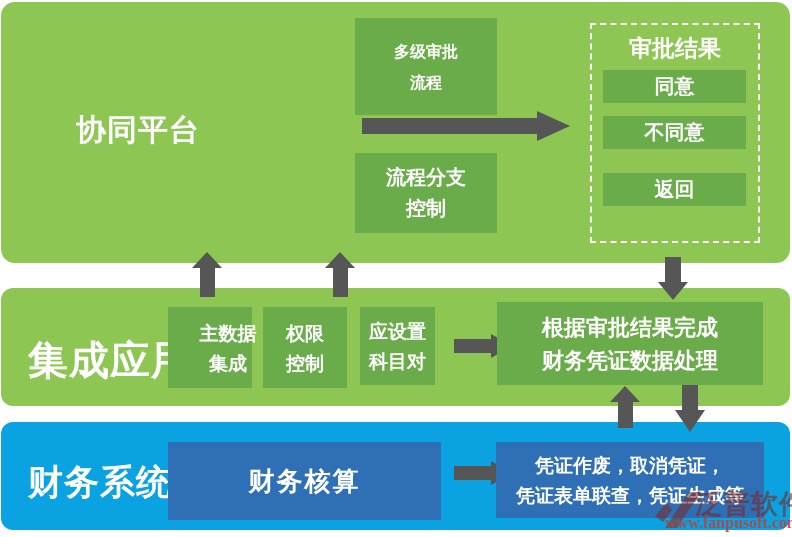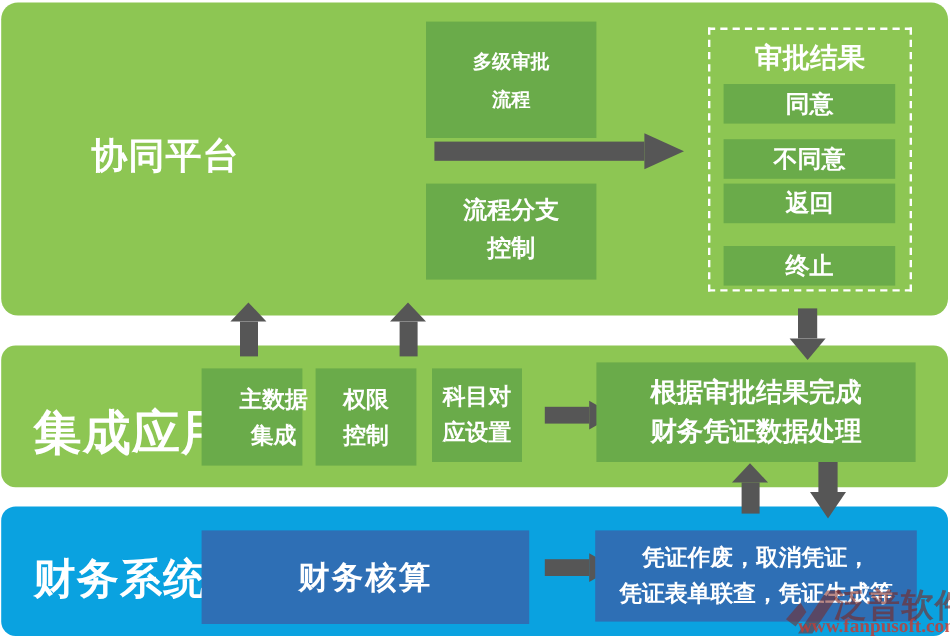--- a/index.html
+++ b/index.html
@@ -28,24 +28,24 @@
     color:#fff;font-size:23px;font-weight:bold;white-space:nowrap;
   }
   .gbox{
     position:absolute;background:var(--box-green,#6aab4a);color:#fff;
     display:flex;flex-direction:column;align-items:center;justify-content:center;
     text-align:center;font-weight:bold;box-sizing:border-box;white-space:nowrap;
   }
   .exp-item{left:11px;width:145px;height:34px;font-size:19px;}
   #exp-0{top:45px;} #exp-1{top:91px;} #exp-2{top:134px;} #exp-3{top:178px;}
   .apr-item{left:11px;width:143px;height:33px;font-size:20px;}
-  #apr-0{top:45px;} #apr-1{top:91px;} #apr-2{top:128px;text-align:center;} #apr-3{top:180px;}
+  #apr-0{top:45px;} #apr-1{top:91px;} #apr-2{top:148px;text-align:center;} #apr-3{top:180px;}
 
   #multi-box{left:355px;top:18px;width:142px;height:97px;font-size:16px;line-height:31px;}
-  #branch-box{left:355px;top:153px;width:142px;height:80px;font-size:20px;line-height:31px;font-family:Liberation Mono, monospace;}
+  #branch-box{left:355px;top:153px;width:142px;height:80px;font-size:20px;line-height:31px;}
   #md-box{left:168px;top:307px;width:84px;height:81px;font-size:19px;line-height:30px;padding-left:36px;}
   #perm-box{left:263px;top:307px;width:84px;height:81px;font-size:19px;line-height:30px;}
   #subj-box{left:360px;top:307px;width:75px;height:78px;font-size:19px;line-height:30px;}
   #result-box{left:497px;top:302px;width:266px;height:83px;font-size:22px;line-height:33px;}
   #accounting-box{left:168px;top:442px;width:273px;height:78px;font-size:26px;background:var(--box-blue,#2e6fb5);letter-spacing:2px;}
   #voucher-box{left:496px;top:442px;width:268px;height:76px;font-size:19px;line-height:30px;background:var(--box-blue,#2e6fb5);}
 
   
   .arrow-right{position:absolute;display:flex;align-items:center;}
   .arrow-right .shaft{background:var(--arrow-gray,#565656);}
@@ -112,21 +112,20 @@
   <div class="arrow-right" id="arrow-big">
     <div class="shaft"></div>
       <div class="head"></div>
   </div>
 
   <div class="dashed-group" id="approval-group">
     <div class="group-title">审批结果</div>
     <div class="gbox apr-item" id="apr-0">同意</div>
     <div class="gbox apr-item" id="apr-1">不同意</div>
     <div class="gbox apr-item" id="apr-2">返回</div>
-    <div class="gbox apr-item" id="apr-3">终止</div>
   </div>
 
   <div class="arrow-up" id="arrow-up-1">
     <div class="head"></div>
       <div class="shaft"></div>
   </div>
   <div class="arrow-up" id="arrow-up-2">
     <div class="head"></div>
       <div class="shaft"></div>
   </div>
@@ -137,22 +136,22 @@
 
   <div class="gbox" id="md-box">
     <span>主数据</span>
     <span>集成</span>
   </div>
   <div class="gbox" id="perm-box">
     <span>权限</span>
     <span>控制</span>
   </div>
   <div class="gbox" id="subj-box">
+    <span>应设置</span>
     <span>科目对</span>
-    <span>应设置</span>
   </div>
   <div class="arrow-right small" id="arrow-mid">
     <div class="shaft"></div>
       <div class="head"></div>
   </div>
   <div class="gbox" id="result-box">
     <span>根据审批结果完成</span>
     <span>财务凭证数据处理</span>
   </div>
 

